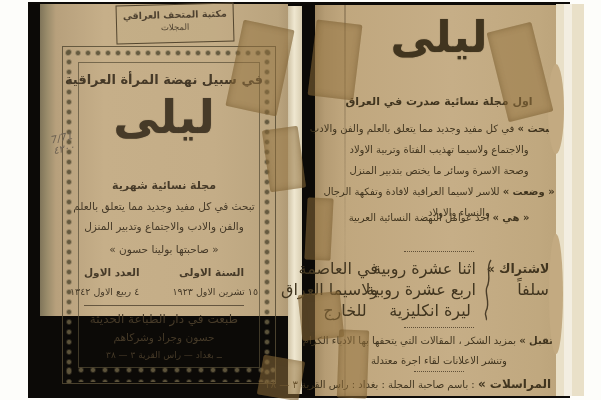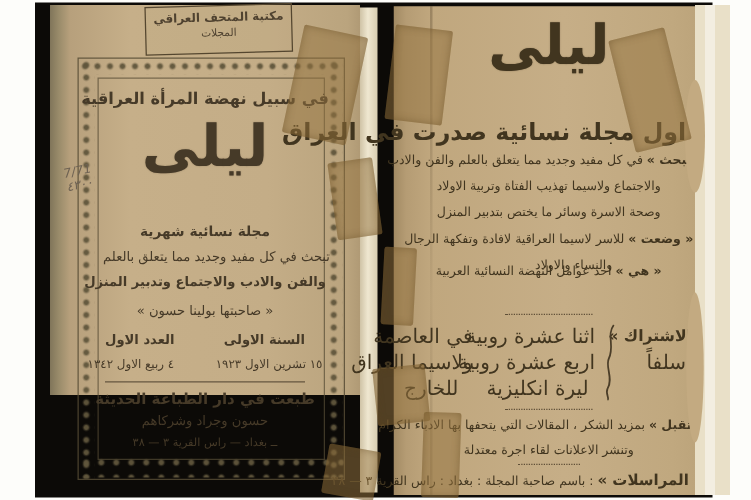--- a/index.html
+++ b/index.html
@@ -22,21 +22,21 @@
 
   .lp-content{position:absolute;left:0;top:0;width:248px;height:390px;direction:rtl;text-align:center;color:#463a28;}
   .lp-dedication{position:absolute;left:24px;width:200px;top:68px;font-size:13px;font-weight:bold;}
   .lp-title{position:absolute;left:24px;width:200px;top:86px;font-size:46px;font-weight:bold;letter-spacing:2px;text-shadow:0 0 1px rgba(70,58,40,.5);}
   .lp-subtitle{position:absolute;left:24px;width:200px;top:175px;font-size:11px;font-weight:bold;}
   .lp-line{position:absolute;left:24px;width:200px;font-size:10.5px;white-space:nowrap;}
   .lp-owner{position:absolute;left:24px;width:200px;top:239px;font-size:10.5px;}
   .lp-row{position:absolute;left:44px;width:160px;display:flex;justify-content:space-between;direction:rtl;font-size:10.5px;font-weight:bold;}
   .lp-dates{position:absolute;left:30px;width:188px;display:flex;justify-content:space-between;direction:rtl;font-size:9.5px;white-space:nowrap;}
   .lp-rule{position:absolute;left:44px;width:160px;top:301px;border-top:1px solid rgba(70,58,40,.75);}
-  .lp-printer{position:absolute;left:24px;width:200px;top:308px;font-size:12px;font-weight:bold;}
+  .lp-printer{position:absolute;left:24px;width:200px;top:308px;font-size:12px;font-weight:normal;}
   .lp-publisher{position:absolute;left:24px;width:200px;top:327px;font-size:10.5px;}
   .lp-address{position:absolute;left:24px;width:200px;top:346px;font-size:9px;}
   .pencil{position:absolute;left:12px;top:128px;transform:rotate(-12deg);color:#6e6253;font-size:10px;line-height:11px;font-style:italic;text-align:left;}
 
   
   .stamp{position:absolute;left:116px;top:4px;width:116px;height:37px;border:1.5px solid #54462f;
     transform:rotate(-1.5deg);color:#4f4230;direction:rtl;text-align:center;background:rgba(190,168,130,.15);}
   .stamp-l1{font-size:9.5px;font-weight:bold;margin-top:4px;}
   .stamp-l2{font-size:8.5px;margin-top:2px;}
 
@@ -45,21 +45,21 @@
     background:linear-gradient(90deg,#a28a63 0px,#b59c74 10px,#c0a77e 12%,#c6ae87 55%,#c0a87f 90%,#bba37a 100%);}
   .crease{position:absolute;left:344px;top:5px;width:2px;height:391px;
     background:linear-gradient(180deg,rgba(60,45,25,.28),rgba(60,45,25,.04) 60%,rgba(60,45,25,.18));}
   .right-edge{position:absolute;left:556px;top:4px;width:28px;height:392px;background:#e9e0c8;}
   .right-edge .notch1{position:absolute;left:-8px;top:60px;width:16px;height:90px;background:#c3aa81;border-radius:50%;}
   .right-edge .notch2{position:absolute;left:-7px;top:230px;width:14px;height:120px;background:#c3aa81;border-radius:50%;}
   .right-edge .hl{position:absolute;left:8px;top:0;width:8px;height:392px;background:rgba(255,255,255,.45);}
 
   .rp-content{position:absolute;left:315px;top:5px;width:248px;height:391px;direction:rtl;text-align:center;color:#41351f;}
   .rp-title{position:absolute;left:24px;width:200px;top:6px;font-size:44px;font-weight:bold;letter-spacing:2px;text-shadow:0 0 1px rgba(60,48,28,.6);}
-  .rp-subtitle{position:absolute;left:14px;width:220px;top:90px;font-size:19px;font-weight:bold;white-space:nowrap;}
+  .rp-subtitle{position:absolute;left:14px;width:220px;top:90px;font-size:11px;font-weight:bold;white-space:nowrap;}
   .rp-line{position:absolute;left:0;width:248px;font-size:10px;white-space:nowrap;}
   .kw{font-weight:bold;}
   .divider{position:absolute;left:89px;width:70px;border-top:1px dotted rgba(70,56,36,.8);}
   .sub-block{position:absolute;left:8px;top:253px;width:232px;display:flex;direction:rtl;justify-content:center;align-items:flex-start;gap:6px;}
   .sub-col{display:flex;flex-direction:column;}
   .sub-col .cell{height:21px;line-height:21px;font-size:16px;white-space:nowrap;}
   .sub-head{font-size:12.5px !important;font-weight:bold;}
   .brace-wrap{width:12px;height:63px;display:flex;align-items:center;}
   .rp-acc1{top:330px;}
   .rp-acc2{top:350px;}
@@ -88,22 +88,22 @@
       <div class="orn orn-top"></div>
       <div class="orn orn-bottom"></div>
       <div class="orn orn-left"></div>
       <div class="orn orn-right"></div>
       <div class="frame-inner"></div>
     </div>
     <div class="lp-content">
       <div class="lp-dedication">في سبيل نهضة المرأة العراقية</div>
       <div class="lp-title">ليلى</div>
       <div class="lp-subtitle">مجلة نسائية شهرية</div>
-      <div class="lp-line" style="top:196px;text-align:right;">تبحث في كل مفيد وجديد مما يتعلق بالعلم</div>
-      <div class="lp-line" style="top:216px;font-weight:bold;">والفن والادب والاجتماع وتدبير المنزل</div>
+      <div class="lp-line" style="top:196px;">تبحث في كل مفيد وجديد مما يتعلق بالعلم</div>
+      <div class="lp-line" style="top:216px;">والفن والادب والاجتماع وتدبير المنزل</div>
       <div class="lp-owner">« صاحبتها بولينا حسون »</div>
       <div class="lp-row" style="top:262px;">
         <span>السنة الاولى</span>
         <span>العدد الاول</span>
       </div>
       <div class="lp-dates" style="top:282px;">
         <span>١٥ تشرين الاول ١٩٢٣</span>
         <span>٤ ربيع الاول ١٣٤٢</span>
       </div>
       <div class="lp-rule"></div>

